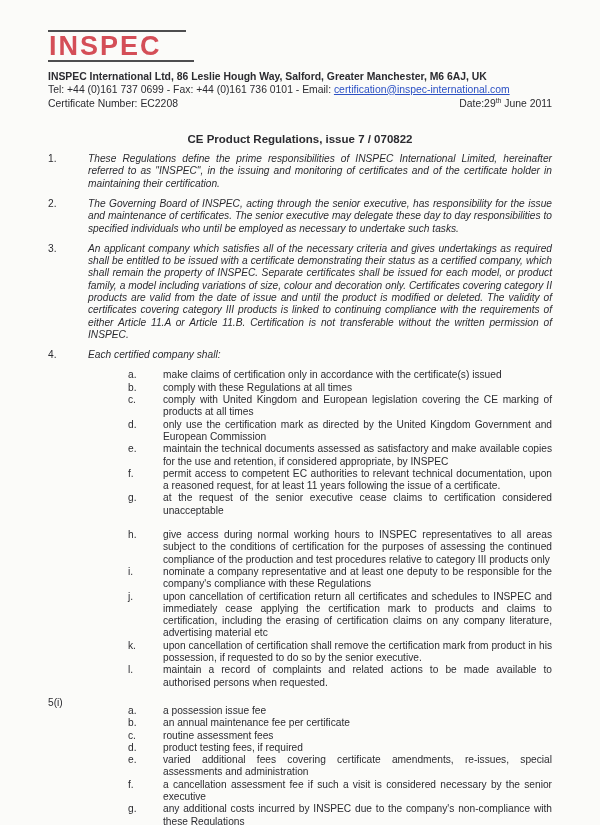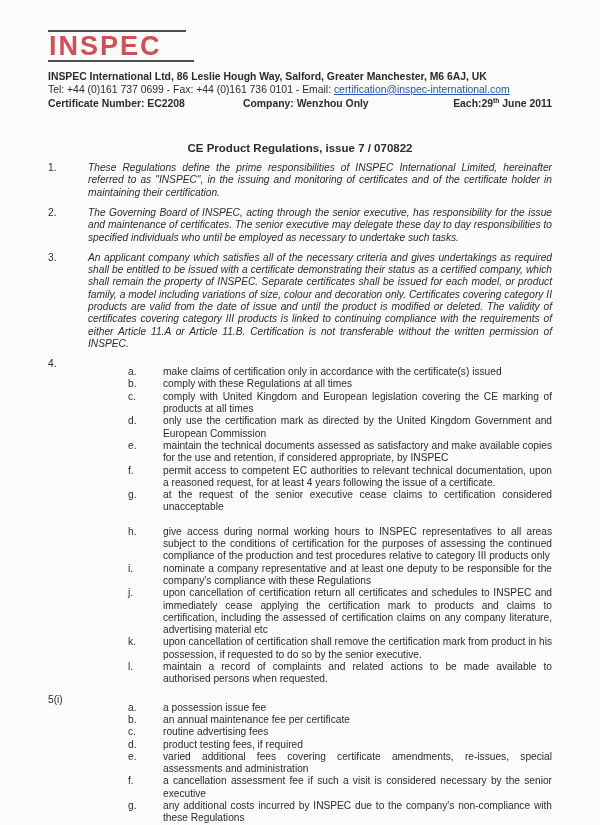--- a/index.html
+++ b/index.html
@@ -19,28 +19,28 @@
   .logo-text {
     font-weight:bold; font-size:27px; line-height:1.02;
     color:#d44e57; letter-spacing:2px; padding:0 1px;
     transform:scaleY(1.04); transform-origin:left top;
   }
 
   
   .address { font-size:10.4px; font-weight:bold; line-height:12.5px; }
   .contact { font-size:10.4px; line-height:12.5px; margin-top:0.5px; }
   .email { color:#2b50c4; text-decoration:underline; }
-  .meta { display:flex; font-size:10.4px; font-weight:bold; line-height:12.5px; margin-top:1.5px;align-items:center; }
+  .meta { display:flex; font-size:10.4px; font-weight:normal; line-height:12.5px; margin-top:1.5px;align-items:center; }
   .meta-cert { width:195px; flex:none; }
   .meta-comp { width:187px; flex:none; }
   .meta-date { margin-left:auto; }
   sup.ord { font-size:6.8px; vertical-align:super; line-height:0; }
 
   
-  .title { text-align:center; font-weight:bold; font-size:11.5px; margin-top:32px; }
+  .title { text-align:center; font-weight:bold; font-size:11.5px; margin-top:23px; }
 
   
   .clauses { margin-top:7px; font-size:10.2px; line-height:12.3px; }
   .clause { display:flex; margin-top:8px; }
   .clause-num { width:40px; flex:none; }
   .clause-body { flex:1; min-width:0; }
   .clause-text { text-align:justify;font-style:italic; }
   .sub-items { margin-left:40px; margin-top:8px; }
   .sub-item { display:flex; }
   .sub-item.gap-above { margin-top:12px; }
@@ -57,22 +57,21 @@
     <div class="logo-text">INSPEC</div>
     <div class="logo-rule bottom"></div>
   </div>
 
   <div class="address">INSPEC International Ltd, 86 Leslie Hough Way, Salford, Greater Manchester, M6 6AJ, UK</div>
 
   <div class="contact"><span>Tel: +44 (0)161 737 0699 - Fax: +44 (0)161 736 0101 - Email: </span><a class="email" href="#">certification@inspec-international.com</a></div>
 
   <div class="meta">
     <span class="meta-cert">Certificate Number: EC2208</span>
-    <span class="meta-comp">Company: Wenzhou Only</span>
-    <span class="meta-date"><span>Each:29</span><sup class="ord">th</sup><span> June 2011</span></span>
+    <span class="meta-date"><span>Date:29</span><sup class="ord">th</sup><span> June 2011</span></span>
   </div>
 
   <div class="title">CE Product Regulations, issue 7 / 070822</div>
 
   <div class="clauses">
 
     <div class="clause">
       <div class="clause-num">1.</div>
       <div class="clause-body">
           <div class="clause-text">These Regulations define the prime responsibilities of INSPEC International Limited, hereinafter referred to as "INSPEC", in the issuing and monitoring of certificates and of the certificate holder in maintaining their certification.</div>
@@ -89,20 +88,21 @@
     <div class="clause">
       <div class="clause-num">3.</div>
       <div class="clause-body">
           <div class="clause-text">An applicant company which satisfies all of the necessary criteria and gives undertakings as required shall be entitled to be issued with a certificate demonstrating their status as a certified company, which shall remain the property of INSPEC. Separate certificates shall be issued for each model, or product family, a model including variations of size, colour and decoration only. Certificates covering category II products are valid from the date of issue and until the product is modified or deleted. The validity of certificates covering category III products is linked to continuing compliance with the requirements of either Article 11.A or Article 11.B. Certification is not transferable without the written permission of INSPEC.</div>
         </div>
     </div>
 
     <div class="clause">
       <div class="clause-num">4.</div>
       <div class="clause-body">
+        <div class="clause-text">Each certified company shall:</div>
         <div class="sub-items">
           <div class="sub-item">
               <span class="sub-letter">a.</span>
               <span class="sub-text">make claims of certification only in accordance with the certificate(s) issued</span>
             </div>
           <div class="sub-item">
               <span class="sub-letter">b.</span>
               <span class="sub-text">comply with these Regulations at all times</span>
             </div>
           <div class="sub-item">
@@ -112,37 +112,37 @@
           <div class="sub-item">
               <span class="sub-letter">d.</span>
               <span class="sub-text">only use the certification mark as directed by the United Kingdom Government and European Commission</span>
             </div>
           <div class="sub-item">
               <span class="sub-letter">e.</span>
               <span class="sub-text">maintain the technical documents assessed as satisfactory and make available copies for the use and retention, if considered appropriate, by INSPEC</span>
             </div>
           <div class="sub-item">
               <span class="sub-letter">f.</span>
-              <span class="sub-text">permit access to competent EC authorities to relevant technical documentation, upon a reasoned request, for at least 4 years following the issue of a certificate.</span>
+              <span class="sub-text">permit access to competent EC authorities to relevant technical documentation, upon a reasoned request, for at least 11 years following the issue of a certificate.</span>
             </div>
           <div class="sub-item">
               <span class="sub-letter">g.</span>
               <span class="sub-text">at the request of the senior executive cease claims to certification considered unacceptable</span>
             </div>
           <div class="sub-item gap-above">
               <span class="sub-letter">h.</span>
               <span class="sub-text">give access during normal working hours to INSPEC representatives to all areas subject to the conditions of certification for the purposes of assessing the continued compliance of the production and test procedures relative to category III products only</span>
             </div>
           <div class="sub-item">
               <span class="sub-letter">i.</span>
               <span class="sub-text">nominate a company representative and at least one deputy to be responsible for the company's compliance with these Regulations</span>
             </div>
           <div class="sub-item">
               <span class="sub-letter">j.</span>
-              <span class="sub-text">upon cancellation of certification return all certificates and schedules to INSPEC and immediately cease applying the certification mark to products and claims to certification, including the assessed of certification claims on any company literature, advertising material etc</span>
+              <span class="sub-text">upon cancellation of certification return all certificates and schedules to INSPEC and immediately cease applying the certification mark to products and claims to certification, including the erasing of certification claims on any company literature, advertising material etc</span>
             </div>
           <div class="sub-item">
               <span class="sub-letter">k.</span>
               <span class="sub-text">upon cancellation of certification shall remove the certification mark from product in his possession, if requested to do so by the senior executive.</span>
             </div>
           <div class="sub-item">
               <span class="sub-letter">l.</span>
               <span class="sub-text">maintain a record of complaints and related actions to be made available to authorised persons when requested.</span>
             </div>
         </div>
@@ -156,21 +156,21 @@
           <div class="sub-item">
               <span class="sub-letter">a.</span>
               <span class="sub-text">a possession issue fee</span>
             </div>
           <div class="sub-item">
               <span class="sub-letter">b.</span>
               <span class="sub-text">an annual maintenance fee per certificate</span>
             </div>
           <div class="sub-item">
               <span class="sub-letter">c.</span>
-              <span class="sub-text">routine advertising fees</span>
+              <span class="sub-text">routine assessment fees</span>
             </div>
           <div class="sub-item">
               <span class="sub-letter">d.</span>
               <span class="sub-text">product testing fees, if required</span>
             </div>
           <div class="sub-item">
               <span class="sub-letter">e.</span>
               <span class="sub-text">varied additional fees covering certificate amendments, re-issues, special assessments and administration</span>
             </div>
           <div class="sub-item">

